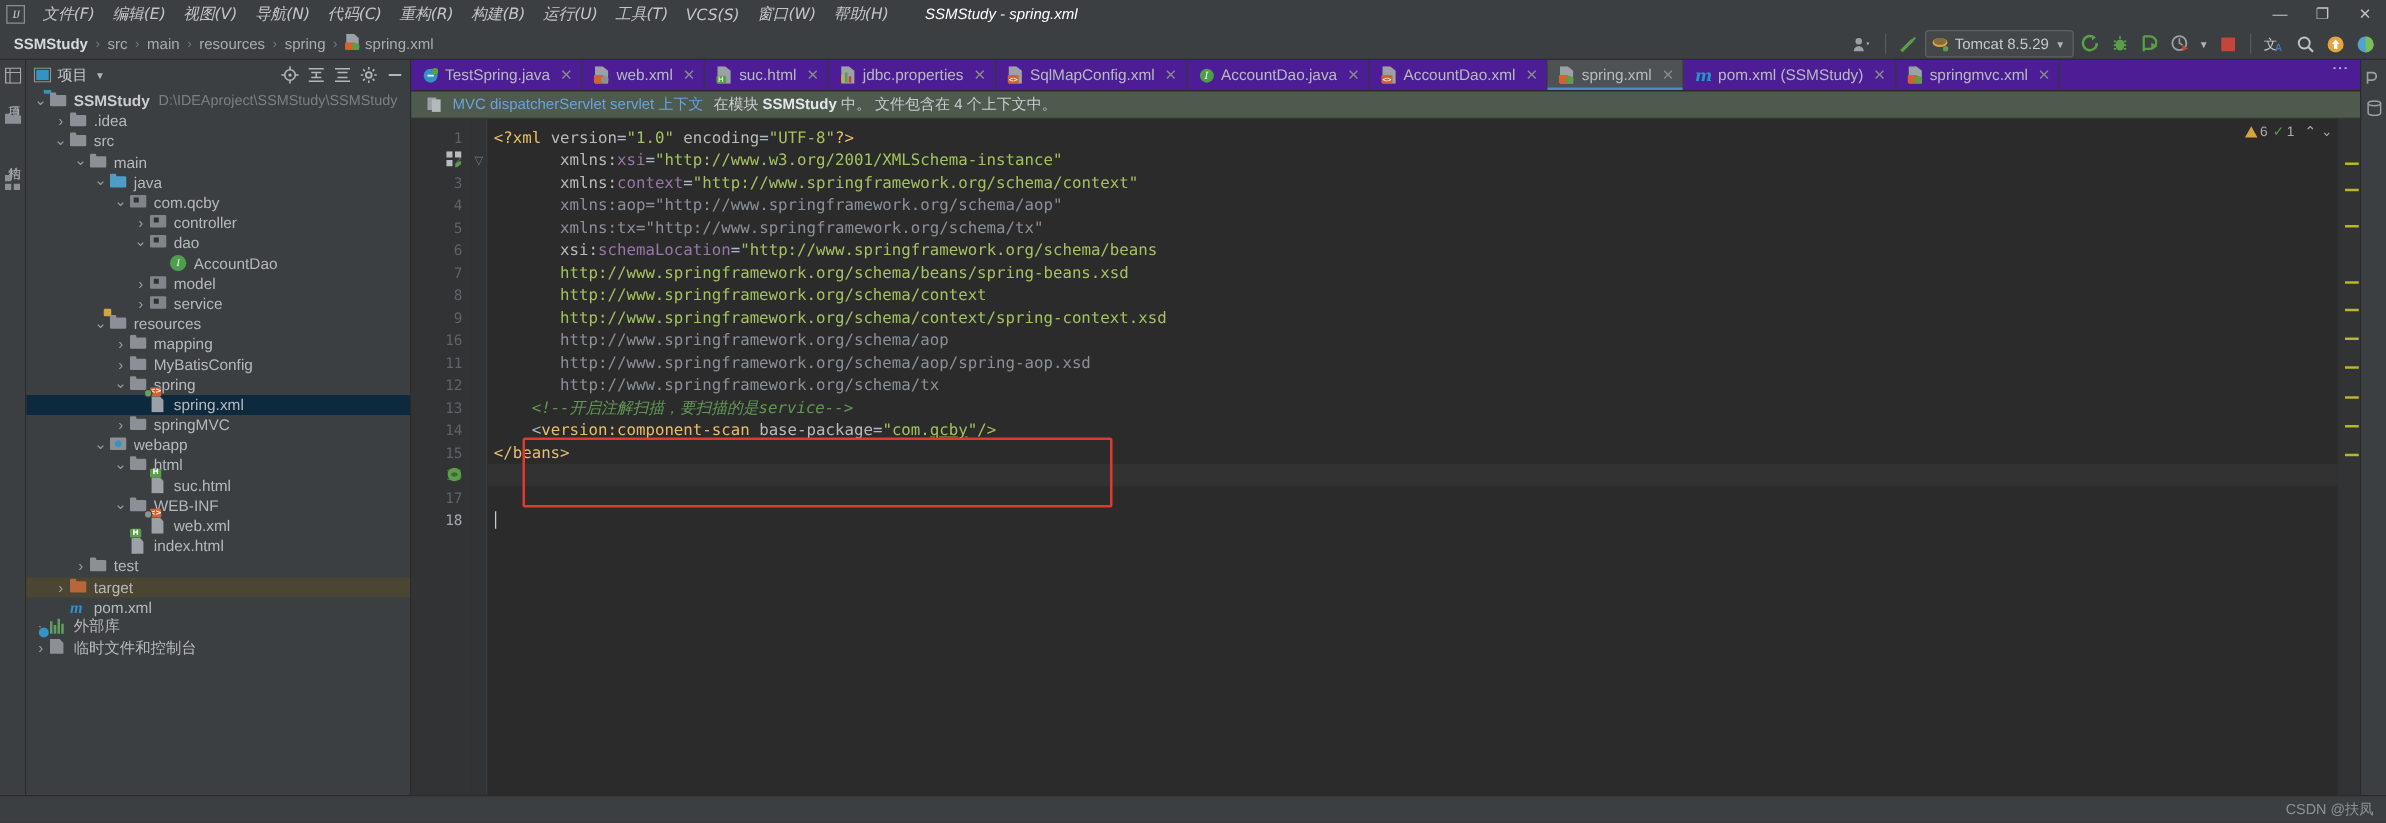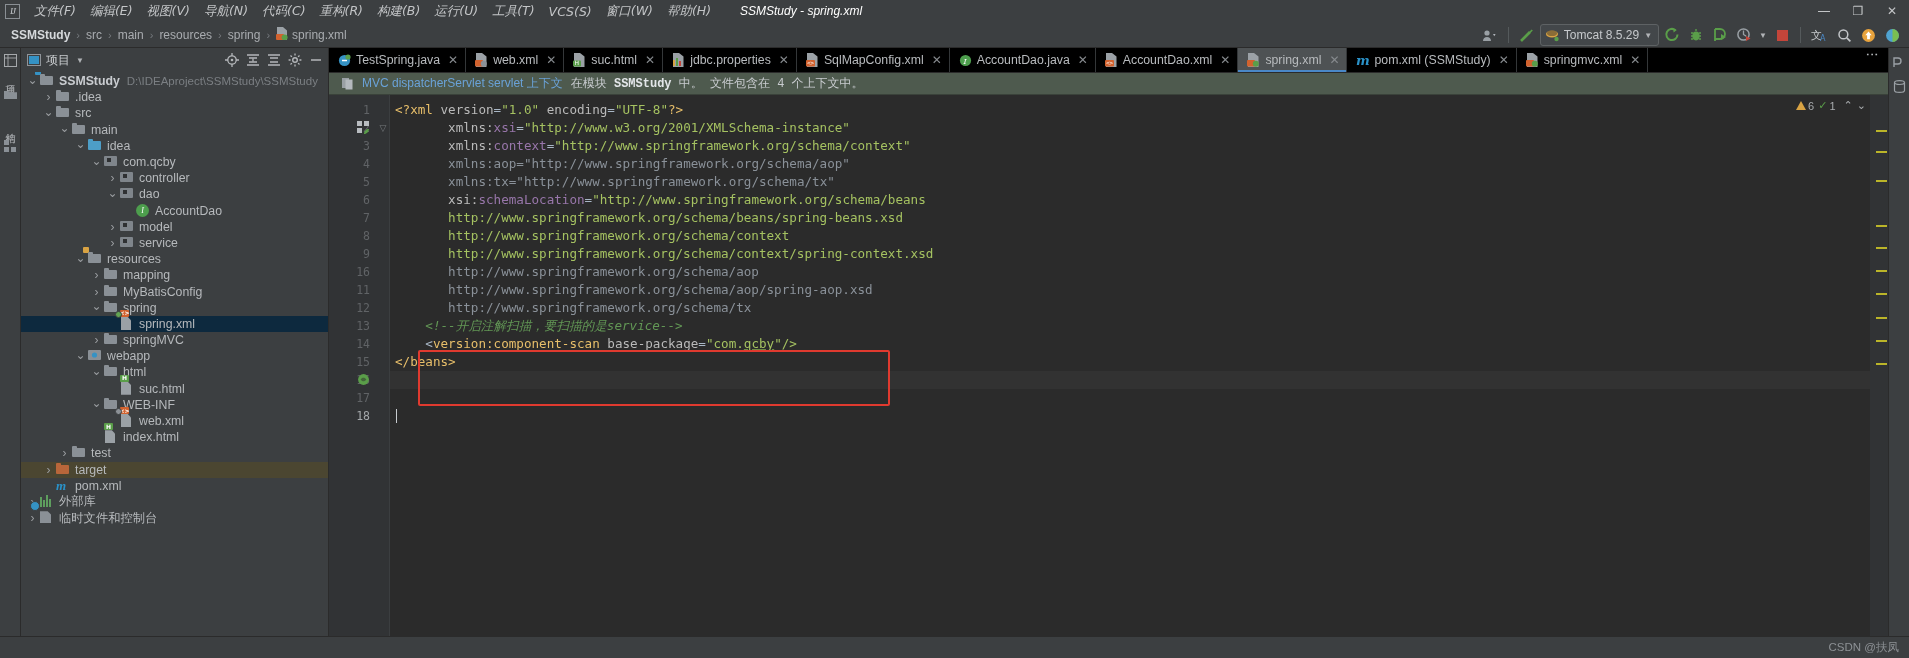--- a/index.html
+++ b/index.html
@@ -174,21 +174,21 @@
   }
   .scratch-ico::after {
     content:''; position:absolute; right:0; bottom:0; width:8px; height:8px;
     border-radius:50%; background:#3592c4; border:1px solid #3c3f41;
   }
 
   
   .editor-col { flex: 1 1 auto; display: flex; flex-direction: column; min-width: 0; min-height: 0; }
 
   .tabs-row {
-    height: 25px; flex: 0 0 25px; background: #000000; display: flex; align-items: stretch;
+    height: 25px; flex: 0 0 25px; background: #4c1d95; display: flex; align-items: stretch;
     position: relative; border-bottom: 1px solid #2b2b2b;
   }
   .tab {
     display: flex; align-items: center; gap: 5px; padding: 0 7px 0 9px;
     font-size: 12.3px; color: #b8bbbe; white-space: nowrap; position: relative;
     border-right: 1px solid #343739;
   }
   .tab.active { background: #4e5254; }
   .tab.active::after {
     content:''; position:absolute; left:0; right:0; bottom:0; height:2px; background:#4a88c7;
@@ -198,21 +198,21 @@
     position:absolute; right: 8px; top:0; height:25px; display:flex; align-items:center;
     color:#b4b7ba; font-size:13px; letter-spacing:1px; writing-mode: vertical-rl;
   }
 
   .notice-bar {
     height: 22px; flex: 0 0 22px; background: #4e5a4e;
     display: flex; align-items: center; gap: 8px; padding-left: 12px;
     font-size: 12px; color: #c2c5c8; border-bottom: 1px solid #3a423a;
   }
   .notice-link { color: #6aa2d8; }
-  .notice-text { color: #c9ccd0; font-family: Liberation Mono, monospace; }
+  .notice-text { color: #c9ccd0; }
   .notice-text b { color: #e3e6e9; }
 
   .editor-wrap { flex: 1 1 auto; display: flex; min-height: 0; position: relative; background: #2b2b2b; }
   .gutter {
     width: 48px; flex: 0 0 48px; background: #313335; position: relative;
     font-family: "DejaVu Sans Mono", monospace; font-size: 11.5px; padding-top: 6px;
   }
   .gln {
     height: 18px; line-height: 18px; text-align: right; padding-right: 7px;
     color: #606366; position: relative;
@@ -495,21 +495,21 @@
             <span class="nlabel">src</span>
           </div>
           <div class="node" style="padding-left: 38px;">
             <span class="arrow" style="font-size: 12px; line-height: 0; padding-bottom: 3px;">⌄</span>
             <span class="nico"><span class="f-ico"></span></span>
             <span class="nlabel">main</span>
           </div>
           <div class="node" style="padding-left: 54px;">
             <span class="arrow" style="font-size: 12px; line-height: 0; padding-bottom: 3px;">⌄</span>
             <span class="nico"><span class="f-ico blue"></span></span>
-            <span class="nlabel">idea</span>
+            <span class="nlabel">java</span>
           </div>
           <div class="node" style="padding-left: 70px;">
             <span class="arrow" style="font-size: 12px; line-height: 0; padding-bottom: 3px;">⌄</span>
             <span class="nico"><span class="pkg-ico"></span></span>
             <span class="nlabel">com.qcby</span>
           </div>
           <div class="node" style="padding-left: 86px;">
             <span class="arrow" style="font-size: 12px; line-height: 0;">›</span>
             <span class="nico"><span class="pkg-ico"></span></span>
             <span class="nlabel">controller</span>

